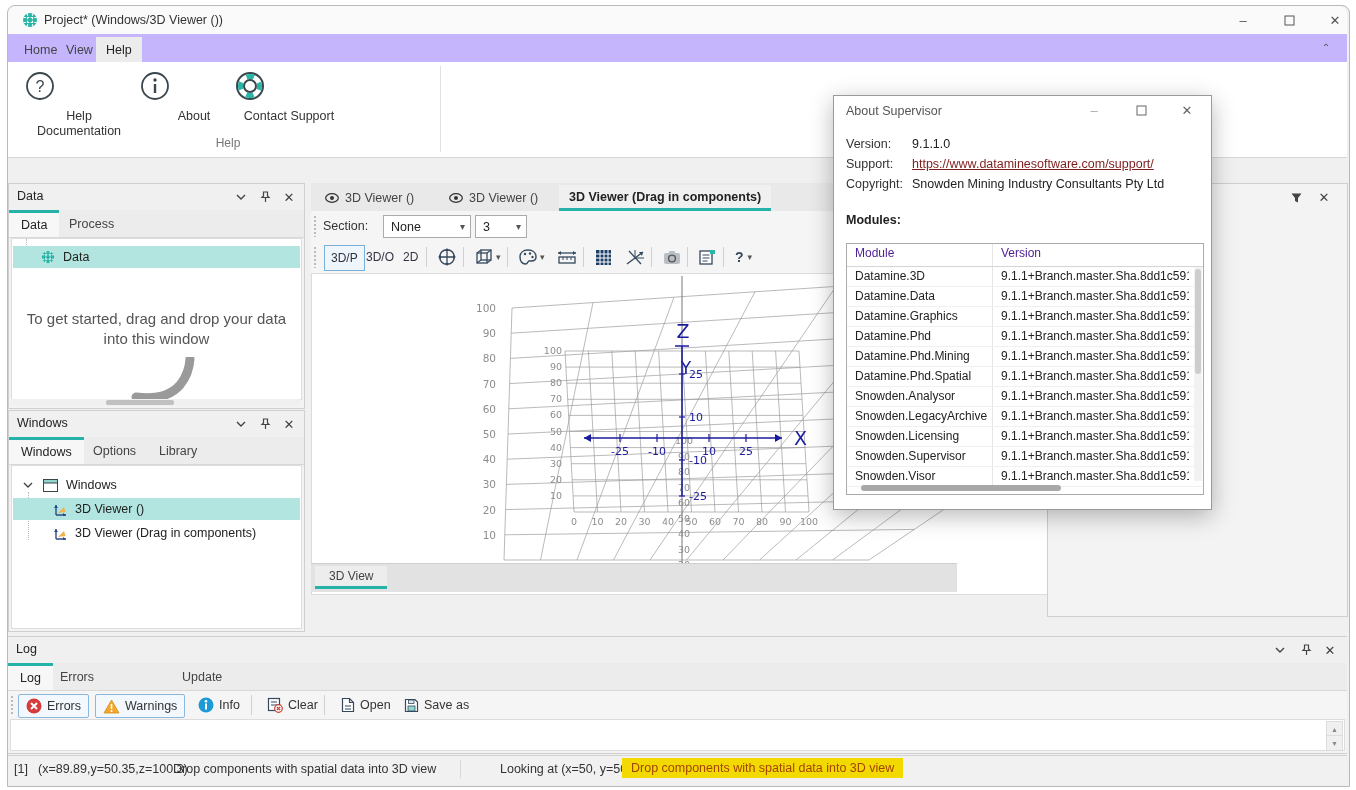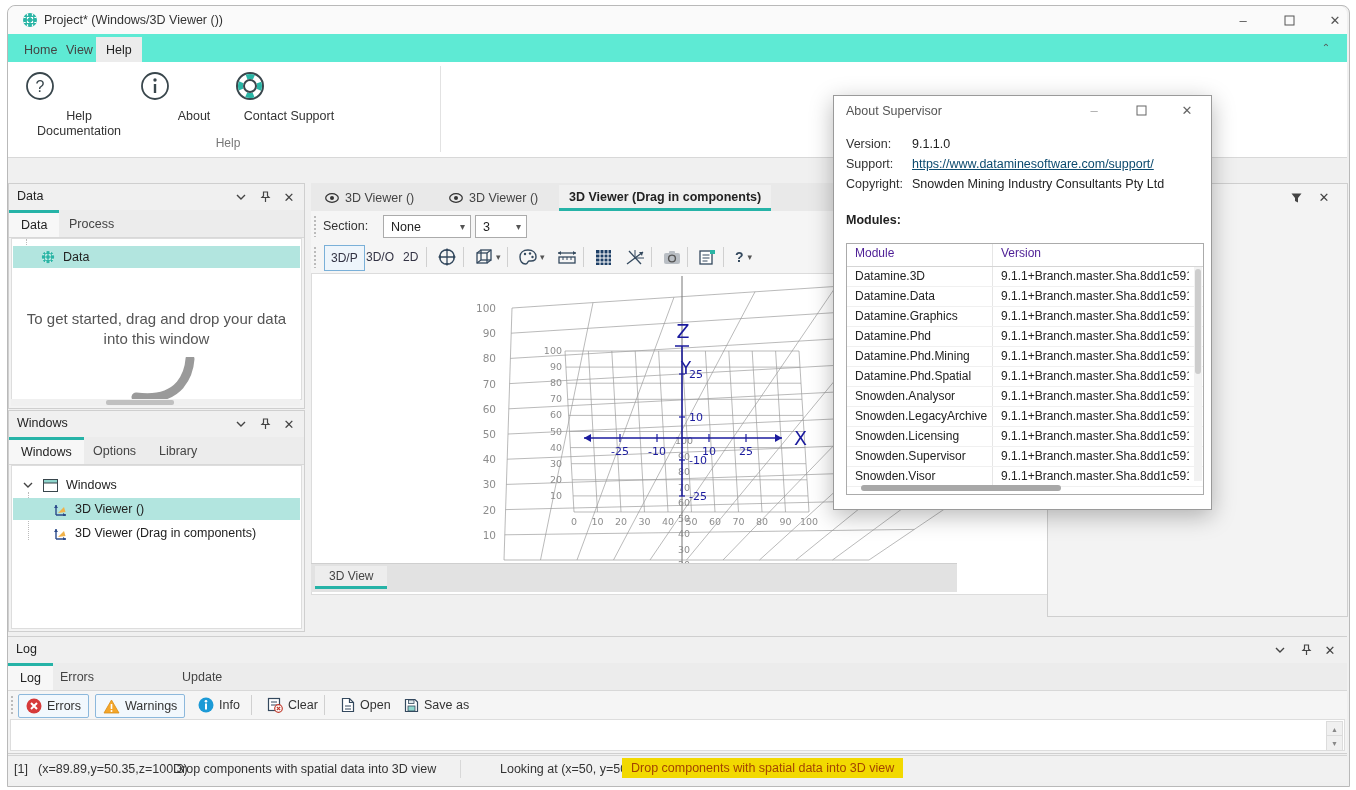--- a/index.html
+++ b/index.html
@@ -6,21 +6,21 @@
   #app{position:relative;width:1356px;height:790px;overflow:hidden;background:#fff;
        -webkit-font-smoothing:antialiased;color:#333;font-size:13px;}
   .abs{position:absolute;}
   .win-frame{position:absolute;left:7px;top:5px;width:1341px;height:780px;
              border:1px solid #b9b9b9;border-radius:8px 8px 0 0;background:#f0f0f0;}
   .titlebar{position:absolute;left:8px;top:6px;width:1339px;height:28px;background:#fafafa;
             border-radius:8px 8px 0 0;border-bottom:1px solid #eee;}
   .title-text{position:absolute;left:36px;top:7px;font-size:12.5px;color:#333;}
   .caption-btn{position:absolute;top:0;width:46px;height:28px;display:flex;align-items:center;
                justify-content:center;color:#555;font-size:13px;cursor:default;}
-  .tabrow{position:absolute;left:8px;top:34px;width:1339px;height:28px;background:#5eead4;
+  .tabrow{position:absolute;left:8px;top:34px;width:1339px;height:28px;background:#c4b5fd;
           border-bottom:1px solid #e4e4e4;}
   .rtab{position:absolute;top:3px;height:25px;padding:0 10px;display:flex;align-items:center;
         font-size:12.5px;color:#444;}
   .rtab.active{background:#ececec;border-bottom:3px solid #26b3a7;color:#222;}
   .ribbon{position:absolute;left:8px;top:62px;width:1339px;height:95px;background:#fff;
           border-bottom:1px solid #d8d8d8;}
   .rb-btn{position:absolute;top:8px;width:110px;text-align:center;}
   .rb-btn .ic{display:block;margin:0 auto 6px auto;}
   .rb-label{font-size:12.5px;color:#333;}
   .rb-group{position:absolute;top:74px;left:0;width:440px;text-align:center;font-size:12px;color:#777;}
@@ -55,21 +55,21 @@
   .canvas{position:absolute;background:#fff;border:1px solid #dcdcdc;}
   .bottom-strip{position:absolute;background:#e2e2e2;border-top:1px solid #cfcfcf;}
   .btab{position:absolute;left:4px;top:2px;height:23px;display:flex;align-items:center;padding:0 14px;
         font-size:12px;color:#444;background:#ededed;border-bottom:3px solid #26b3a7;box-sizing:border-box;}
 
   .dialog{position:absolute;left:833px;top:95px;width:377px;height:413px;background:#fff;
           border:1px solid #9a9a9a;box-shadow:0 6px 22px rgba(0,0,0,.28);z-index:50;}
   .dlg-title{position:absolute;left:12px;top:8px;font-size:12.5px;color:#555;}
   .dlg-row{position:absolute;left:12px;font-size:12.5px;color:#333;}
   .dlg-val{position:absolute;left:78px;font-size:12.5px;color:#222;}
-  .link{color:#0c4a6e;text-decoration:underline;}
+  .link{color:#7f1d1d;text-decoration:underline;}
   .tbl{position:absolute;left:12px;top:147px;width:356px;height:250px;border:1px solid #ababab;
        background:#fff;overflow:hidden;}
   .tbl-hd{display:flex;height:22px;border-bottom:1px solid #d5d5d5;font-size:12px;color:#4c1d95;}
   .tbl-row{display:flex;height:19px;border-bottom:1px solid #f0f0f0;font-size:12px;color:#222;}
   .tbl-c1{width:146px;padding:2px 0 0 8px;border-right:1px solid #e6e6e6;white-space:nowrap;overflow:hidden;box-sizing:border-box;}
   .tbl-c2{width:196px;padding:2px 0 0 8px;white-space:nowrap;overflow:hidden;box-sizing:border-box;}
   .vtrack{position:absolute;right:1px;top:23px;height:214px;width:8px;background:#f2f2f2;}
   .vthumb{position:absolute;left:1px;top:2px;width:6px;height:105px;background:#cdcdcd;border-radius:3px;}
   .htrack{position:absolute;left:2px;bottom:3px;height:6px;right:12px;}
   .hthumb{position:absolute;left:12px;top:0;height:6px;width:200px;background:#a8a8a8;border-radius:3px;}

